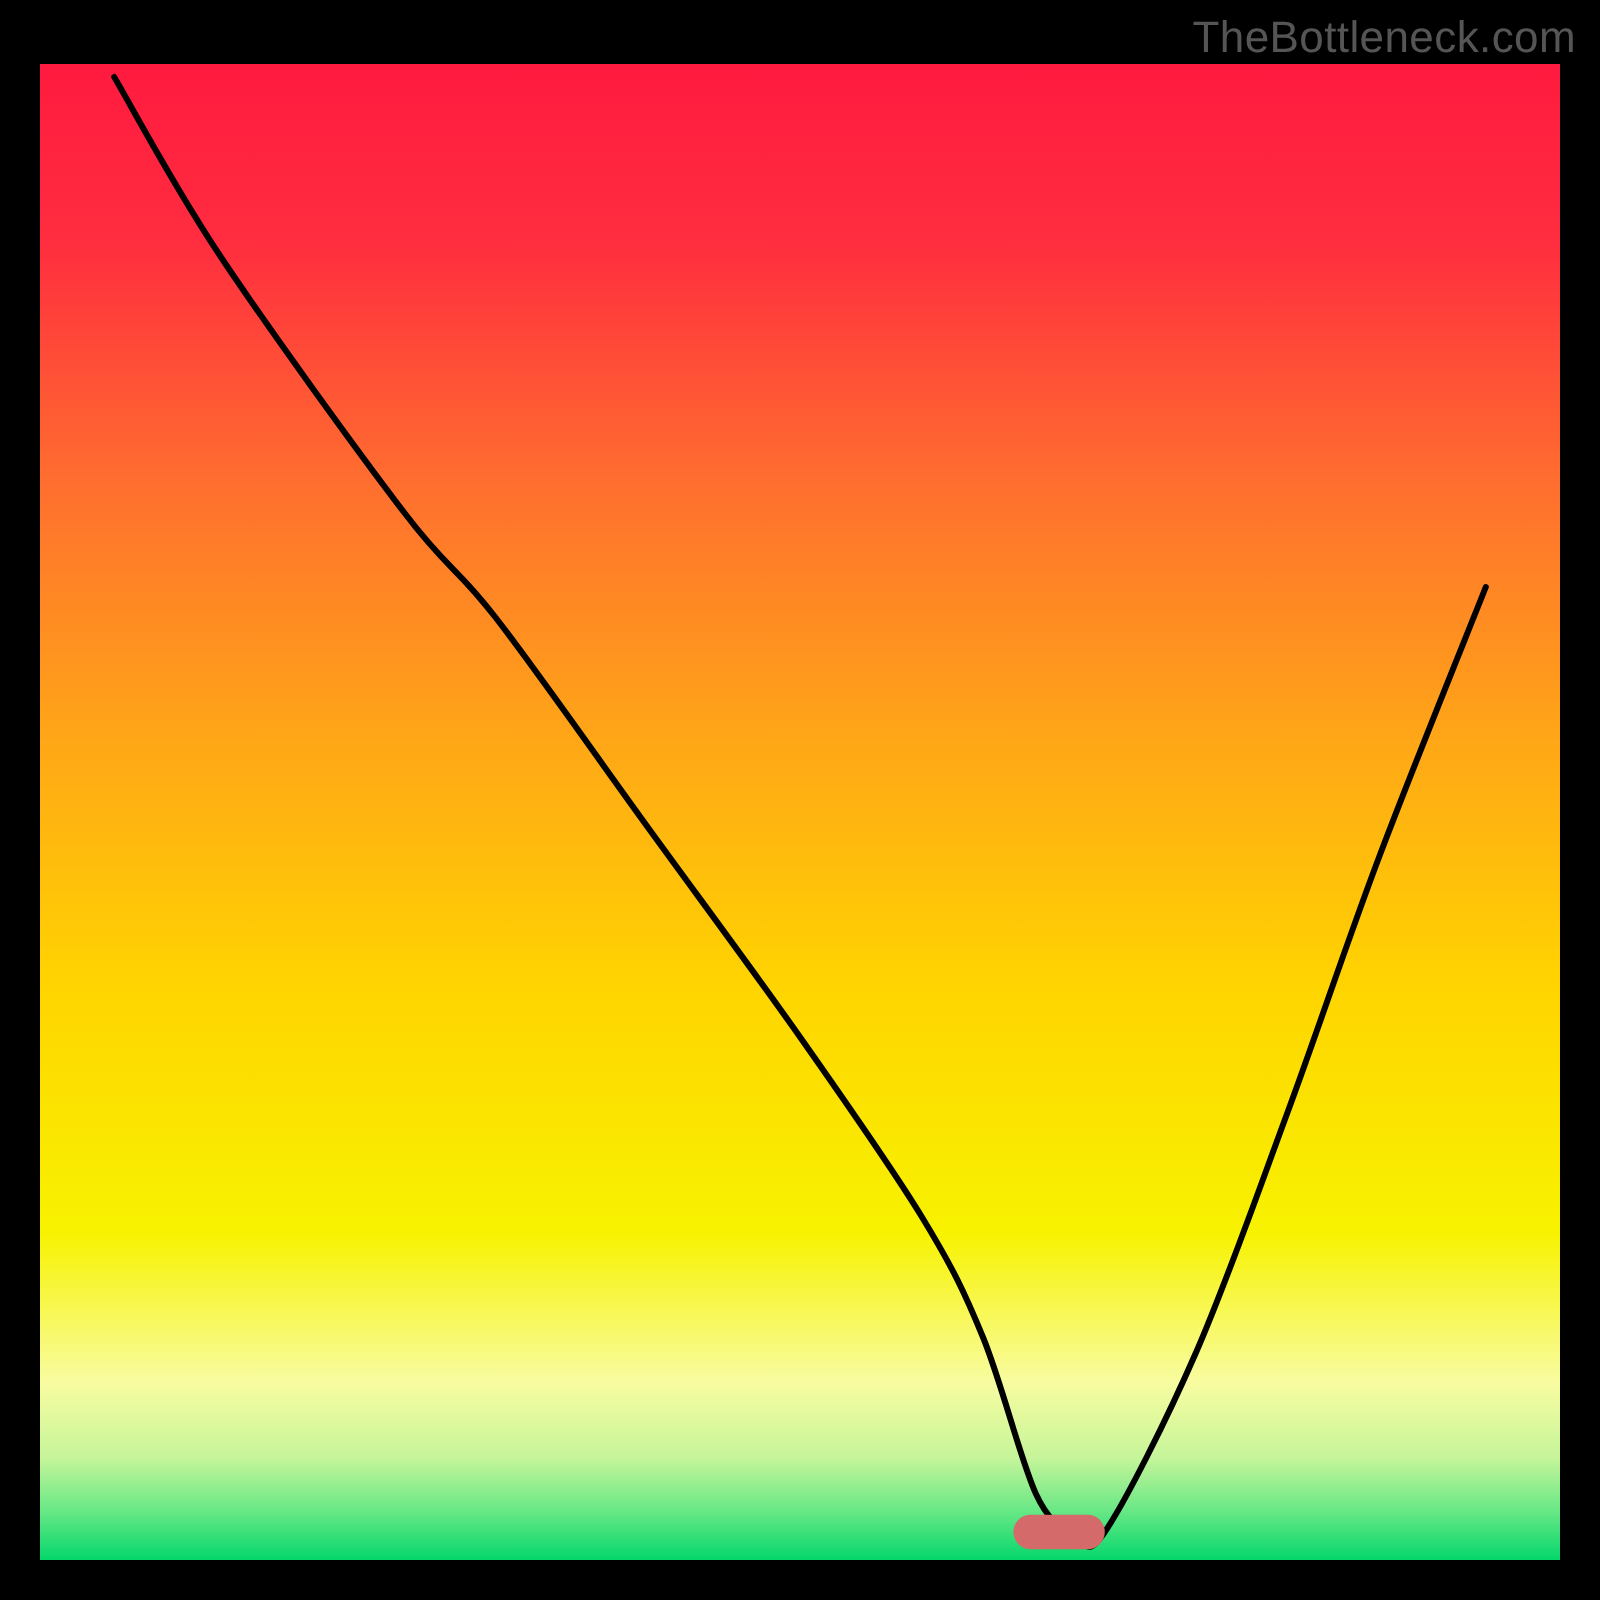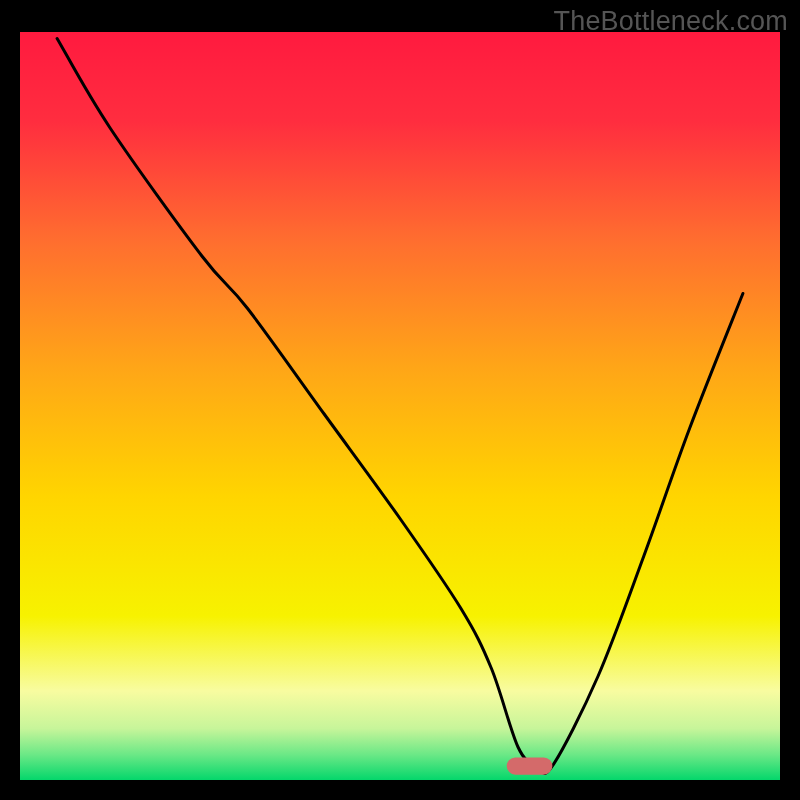--- a/index.html
+++ b/index.html
@@ -14,21 +14,21 @@
   .frame {
     position: relative;
     width: 800px;
     height: 800px;
   }
   .watermark {
     position: absolute;
     top: 6px;
     right: 12px;
     color: #555;
-    font-size: 27px;
+    font-size: 22px;
     font-weight: 500;
     letter-spacing: 0.2px;
     z-index: 10;
   }
   svg {
     position: absolute;
     top: 0;
     left: 0;
   }
 </style>

